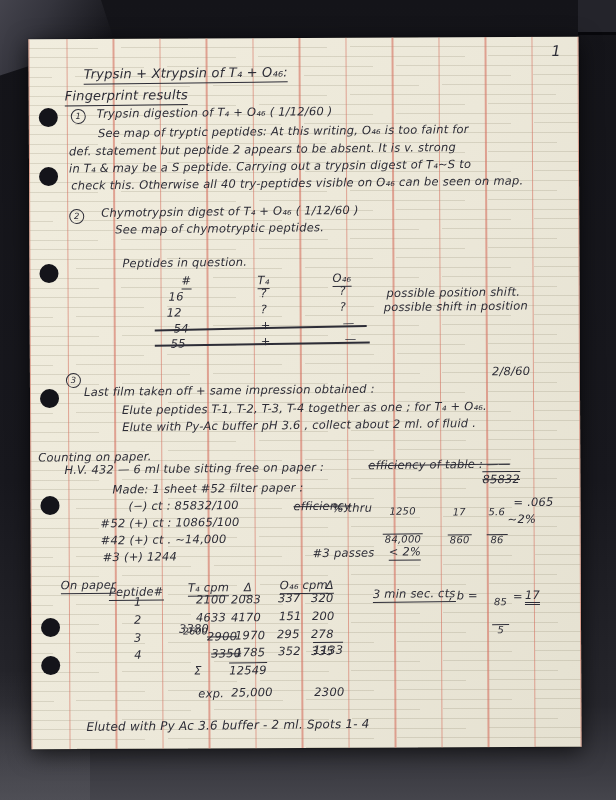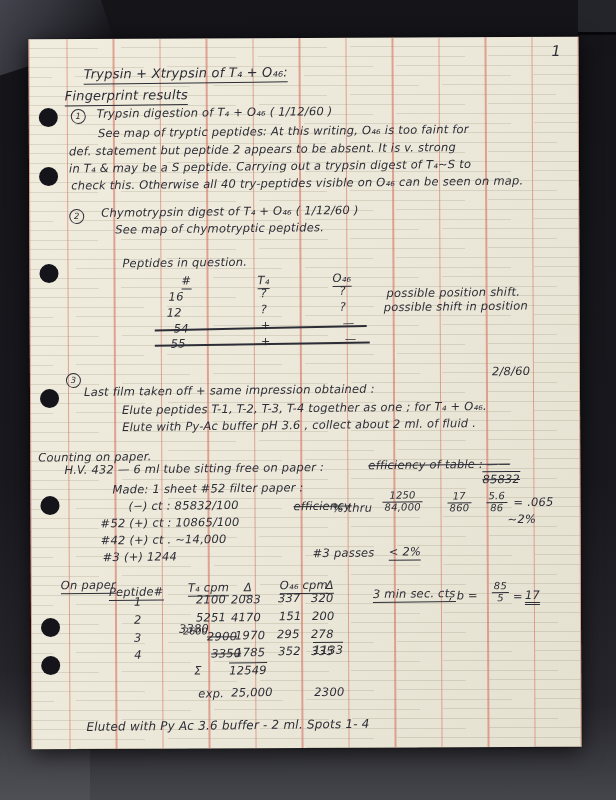--- a/index.html
+++ b/index.html
@@ -34,21 +34,21 @@
   .sz12{font-size:12px;}
   .sz13{font-size:13px;}
   .sz14{font-size:14.5px;}
   .u{border-bottom:1.2px solid #2d2d37;padding-bottom:1px;}
   .strike{text-decoration:line-through;text-decoration-thickness:1.4px;}
   .ol{border-top:1.2px solid #2d2d37;padding-top:1px;}
   .dd{border-bottom:3px double #2d2d37;}
   .circle{width:13px;height:13px;border:1.2px solid #2d2d37;border-radius:50%;
           text-align:center;font-size:8.5px;line-height:13px;}
   .frac{display:inline-block;text-align:center;font-size:10px;line-height:1.05;}
-  .frac .fr-num{display:block;border-bottom:1.1px solid #2d2d37;padding:0 2px;}
+  .frac .fr-num{display:block;border-bottom:1.1px solid #2d2d37;padding:16px 2px;}
   .frac .fr-den{display:block;padding:0 2px;}
   .strikeline{position:absolute;height:1.6px;background:#2d2d37;}
 </style>
 </head>
 <body>
 
 <div class="bg-patch bg-topleft"></div>
 <div class="bg-patch bg-right"></div>
 <div class="bg-patch bg-seam"></div>
 <div class="bg-patch bg-bl"></div>
@@ -155,21 +155,21 @@
   <span class="hw u" style="left:342px;top:550px">3 min sec. cts</span>
   <span class="hw" style="left:418px;top:552px">,  b =</span>
   <span class="hw frac" style="left:461px;top:544px">
       <span class="fr-num">85</span>
       <span class="fr-den">5</span>
     </span>
   <span class="hw" style="left:482px;top:553px">=</span>
   <span class="hw dd" style="left:494px;top:552px">17</span>
 
   <span class="hw" style="left:103px;top:575px">2</span>
-  <span class="hw" style="left:165px;top:573px">5251</span>
+  <span class="hw" style="left:165px;top:573px">4633</span>
   <span class="hw" style="left:200px;top:573px">4170</span>
   <span class="hw" style="left:248px;top:572px">151</span>
   <span class="hw" style="left:281px;top:572px">200</span>
 
   <span class="hw" style="left:103px;top:593px">3</span>
   <span class="hw sz10" style="left:152px;top:588px">2600</span>
   <span class="hw strike" style="left:176px;top:592px">2900</span>
   <span class="hw" style="left:204px;top:591px">1970</span>
   <span class="hw" style="left:246px;top:590px">295</span>
   <span class="hw" style="left:280px;top:590px">278</span>

